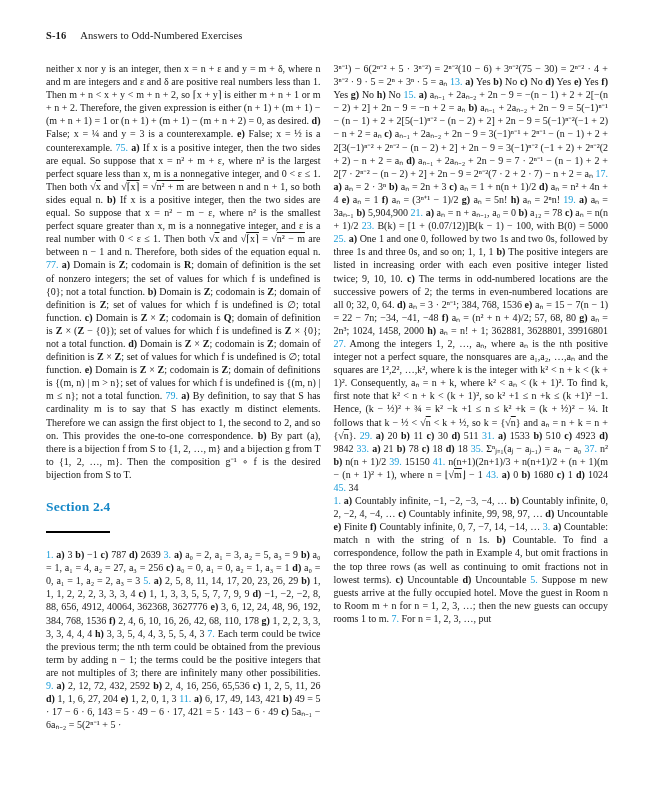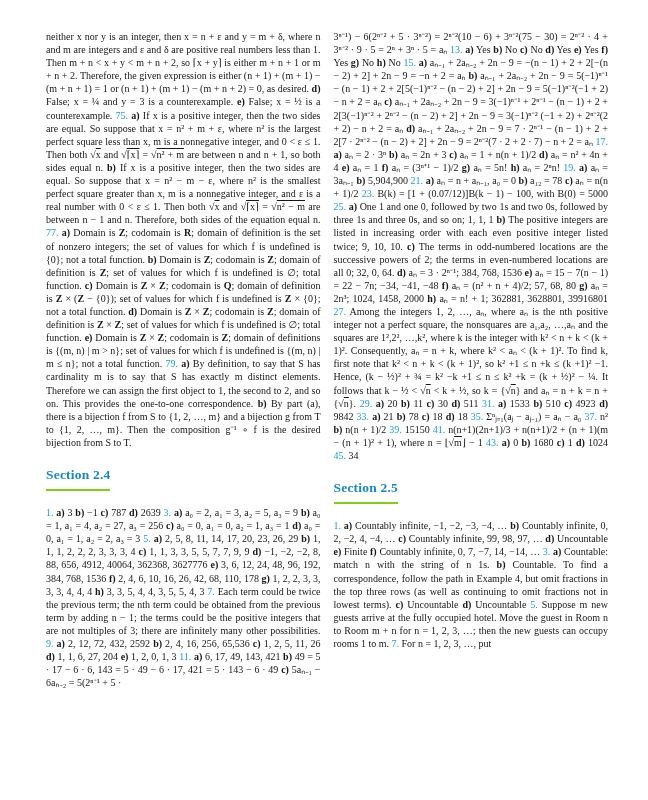--- a/index.html
+++ b/index.html
@@ -33,34 +33,36 @@
   .rad{text-decoration:overline;}
   .section-heading{
     margin:19px 0 15px 0;
     text-align:left;
   }
   .section-heading .heading-text{
     display:inline-block;
     color:#1688c8;
     font-weight:bold;
     font-size:13.5px;
-    padding-bottom:8px;
-    border-bottom:2px solid #84cc16;
+    padding-bottom:18px;
+    border-bottom:2px solid #000000;
     letter-spacing:.2px;
   }
 </style>
 </head>
 <body>
 
 <div class="page">
+  <div class="running-header">
+    <span class="pagenum">S-16</span><span>Answers to Odd-Numbered Exercises</span>
+  </div>
   <div class="columns">
     <div class="col" id="left-col">
         <div class="para">neither x nor y is an integer, then x = n + ε and y = m + δ, where n and m are integers and ε and δ are positive real numbers less than 1. Then m + n &lt; x + y &lt; m + n + 2, so ⌈x + y⌉ is either m + n + 1 or m + n + 2. Therefore, the given expression is either (n + 1) + (m + 1) − (m + n + 1) = 1 or (n + 1) + (m + 1) − (m + n + 2) = 0, as desired. <span class="b">d)</span> False; x = ¼ and y = 3 is a counterexample. <span class="b">e)</span> False; x = ½ is a counterexample. <span class="qnum">75.</span> <span class="b">a)</span> If x is a positive integer, then the two sides are equal. So suppose that x = n² + m + ε, where n² is the largest perfect square less than x, m is a nonnegative integer, and 0 &lt; ε ≤ 1. Then both √<span class="rad">x</span> and √<span class="rad">⌈x⌉</span> = √<span class="rad">n² + m</span> are between n and n + 1, so both sides equal n. <span class="b">b)</span> If x is a positive integer, then the two sides are equal. So suppose that x = n² − m − ε, where n² is the smallest perfect square greater than x, m is a nonnegative integer, and ε is a real number with 0 &lt; ε ≤ 1. Then both √<span class="rad">x</span> and √<span class="rad">⌈x⌉</span> = √<span class="rad">n² − m</span> are between n − 1 and n. Therefore, both sides of the equation equal n. <span class="qnum">77.</span> <span class="b">a)</span> Domain is <span class="b">Z</span>; codomain is <span class="b">R</span>; domain of definition is the set of nonzero integers; the set of values for which f is undefined is {0}; not a total function. <span class="b">b)</span> Domain is <span class="b">Z</span>; codomain is <span class="b">Z</span>; domain of definition is <span class="b">Z</span>; set of values for which f is undefined is ∅; total function. <span class="b">c)</span> Domain is <span class="b">Z</span> × <span class="b">Z</span>; codomain is <span class="b">Q</span>; domain of definition is <span class="b">Z</span> × (<span class="b">Z</span> − {0}); set of values for which f is undefined is <span class="b">Z</span> × {0}; not a total function. <span class="b">d)</span> Domain is <span class="b">Z</span> × <span class="b">Z</span>; codomain is <span class="b">Z</span>; domain of definition is <span class="b">Z</span> × <span class="b">Z</span>; set of values for which f is undefined is ∅; total function. <span class="b">e)</span> Domain is <span class="b">Z</span> × <span class="b">Z</span>; codomain is <span class="b">Z</span>; domain of definitions is {(m, n) | m &gt; n}; set of values for which f is undefined is {(m, n) | m ≤ n}; not a total function. <span class="qnum">79.</span> <span class="b">a)</span> By definition, to say that S has cardinality m is to say that S has exactly m distinct elements. Therefore we can assign the first object to 1, the second to 2, and so on. This provides the one-to-one correspondence. <span class="b">b)</span> By part (a), there is a bijection f from S to {1, 2, …, m} and a bijection g from T to {1, 2, …, m}. Then the composition g⁻¹ ∘ f is the desired bijection from S to T.</div>
         <div class="section-heading"><span class="heading-text">Section 2.4</span></div>
         <div class="para"><span class="qnum">1.</span> <span class="b">a)</span> 3  <span class="b">b)</span> −1  <span class="b">c)</span> 787  <span class="b">d)</span> 2639  <span class="qnum">3.</span> <span class="b">a)</span> a₀ = 2, a₁ = 3, a₂ = 5, a₃ = 9  <span class="b">b)</span> a₀ = 1, a₁ = 4, a₂ = 27, a₃ = 256 <span class="b">c)</span> a₀ = 0, a₁ = 0, a₂ = 1, a₃ = 1  <span class="b">d)</span> a₀ = 0, a₁ = 1, a₂ = 2, a₃ = 3  <span class="qnum">5.</span> <span class="b">a)</span> 2, 5, 8, 11, 14, 17, 20, 23, 26, 29 <span class="b">b)</span> 1, 1, 1, 2, 2, 2, 3, 3, 3, 4  <span class="b">c)</span> 1, 1, 3, 3, 5, 5, 7, 7, 9, 9 <span class="b">d)</span> −1, −2, −2, 8, 88, 656, 4912, 40064, 362368, 3627776  <span class="b">e)</span> 3, 6, 12, 24, 48, 96, 192, 384, 768, 1536 <span class="b">f)</span> 2, 4, 6, 10, 16, 26, 42, 68, 110, 178 <span class="b">g)</span> 1, 2, 2, 3, 3, 3, 3, 4, 4, 4  <span class="b">h)</span> 3, 3, 5, 4, 4, 3, 5, 5, 4, 3  <span class="qnum">7.</span> Each term could be twice the previous term; the nth term could be obtained from the previous term by adding n − 1; the terms could be the positive integers that are not multiples of 3; there are infinitely many other possibilities.  <span class="qnum">9.</span> <span class="b">a)</span> 2, 12, 72, 432, 2592 <span class="b">b)</span> 2, 4, 16, 256, 65,536 <span class="b">c)</span> 1, 2, 5, 11, 26  <span class="b">d)</span> 1, 1, 6, 27, 204 <span class="b">e)</span> 1, 2, 0, 1, 3  <span class="qnum">11.</span> <span class="b">a)</span> 6, 17, 49, 143, 421  <span class="b">b)</span> 49 = 5 · 17 − 6 · 6, 143 = 5 · 49 − 6 · 17, 421 = 5 · 143 − 6 · 49  <span class="b">c)</span> 5aₙ₋₁ − 6aₙ₋₂ = 5(2ⁿ⁻¹ + 5 ·</div>
       </div>
     <div class="col" id="right-col">
         <div class="para">3ⁿ⁻¹) − 6(2ⁿ⁻² + 5 · 3ⁿ⁻²) = 2ⁿ⁻²(10 − 6) + 3ⁿ⁻²(75 − 30) = 2ⁿ⁻² · 4 + 3ⁿ⁻² · 9 · 5 = 2ⁿ + 3ⁿ · 5 = aₙ <span class="qnum">13.</span> <span class="b">a)</span> Yes <span class="b">b)</span> No <span class="b">c)</span> No <span class="b">d)</span> Yes <span class="b">e)</span> Yes <span class="b">f)</span> Yes <span class="b">g)</span> No <span class="b">h)</span> No <span class="qnum">15.</span> <span class="b">a)</span> aₙ₋₁ + 2aₙ₋₂ + 2n − 9 = −(n − 1) + 2 + 2[−(n − 2) + 2] + 2n − 9 = −n + 2 = aₙ  <span class="b">b)</span> aₙ₋₁ + 2aₙ₋₂ + 2n − 9 = 5(−1)ⁿ⁻¹ − (n − 1) + 2 + 2[5(−1)ⁿ⁻² − (n − 2) + 2] + 2n − 9 = 5(−1)ⁿ⁻²(−1 + 2) − n + 2 = aₙ <span class="b">c)</span> aₙ₋₁ + 2aₙ₋₂ + 2n − 9 = 3(−1)ⁿ⁻¹ + 2ⁿ⁻¹ − (n − 1) + 2 + 2[3(−1)ⁿ⁻² + 2ⁿ⁻² − (n − 2) + 2] + 2n − 9 = 3(−1)ⁿ⁻² (−1 + 2) + 2ⁿ⁻²(2 + 2) − n + 2 = aₙ  <span class="b">d)</span> aₙ₋₁ + 2aₙ₋₂ + 2n − 9 = 7 · 2ⁿ⁻¹ − (n − 1) + 2 + 2[7 · 2ⁿ⁻² − (n − 2) + 2] + 2n − 9 = 2ⁿ⁻²(7 · 2 + 2 · 7) − n + 2 = aₙ <span class="qnum">17.</span> <span class="b">a)</span> aₙ = 2 · 3ⁿ  <span class="b">b)</span> aₙ = 2n + 3  <span class="b">c)</span> aₙ = 1 + n(n + 1)/2 <span class="b">d)</span> aₙ = n² + 4n + 4  <span class="b">e)</span> aₙ = 1  <span class="b">f)</span> aₙ = (3ⁿ⁺¹ − 1)/2 <span class="b">g)</span> aₙ = 5n! <span class="b">h)</span> aₙ = 2ⁿn!  <span class="qnum">19.</span> <span class="b">a)</span> aₙ = 3aₙ₋₁  <span class="b">b)</span> 5,904,900 <span class="qnum">21.</span> <span class="b">a)</span> aₙ = n + aₙ₋₁, a₀ = 0  <span class="b">b)</span> a₁₂ = 78 <span class="b">c)</span> aₙ = n(n + 1)/2  <span class="qnum">23.</span> B(k) = [1 + (0.07/12)]B(k − 1) − 100, with B(0) = 5000  <span class="qnum">25.</span> <span class="b">a)</span> One 1 and one 0, followed by two 1s and two 0s, followed by three 1s and three 0s, and so on; 1, 1, 1  <span class="b">b)</span> The positive integers are listed in increasing order with each even positive integer listed twice; 9, 10, 10.  <span class="b">c)</span> The terms in odd-numbered locations are the successive powers of 2; the terms in even-numbered locations are all 0; 32, 0, 64.  <span class="b">d)</span> aₙ = 3 · 2ⁿ⁻¹; 384, 768, 1536 <span class="b">e)</span> aₙ = 15 − 7(n − 1) = 22 − 7n; −34, −41, −48 <span class="b">f)</span> aₙ = (n² + n + 4)/2; 57, 68, 80  <span class="b">g)</span> aₙ = 2n³; 1024, 1458, 2000  <span class="b">h)</span> aₙ = n! + 1; 362881, 3628801, 39916801  <span class="qnum">27.</span> Among the integers 1, 2, …, aₙ, where aₙ is the nth positive integer not a perfect square, the nonsquares are a₁,a₂, …,aₙ and the squares are 1²,2², …,k², where k is the integer with k² &lt; n + k &lt; (k + 1)². Consequently, aₙ = n + k, where k² &lt; aₙ &lt; (k + 1)². To find k, first note that k² &lt; n + k &lt; (k + 1)², so k² +1 ≤ n +k ≤ (k +1)² −1. Hence, (k − ½)² + ¾ = k² −k +1 ≤ n ≤ k² +k = (k + ½)² − ¼. It follows that k − ½ &lt; √<span class="rad">n</span> &lt; k + ½, so k = {√<span class="rad">n</span>} and aₙ = n + k = n + {√<span class="rad">n</span>}.  <span class="qnum">29.</span> <span class="b">a)</span> 20  <span class="b">b)</span> 11  <span class="b">c)</span> 30 <span class="b">d)</span> 511  <span class="qnum">31.</span> <span class="b">a)</span> 1533  <span class="b">b)</span> 510  <span class="b">c)</span> 4923  <span class="b">d)</span> 9842  <span class="qnum">33.</span> <span class="b">a)</span> 21 <span class="b">b)</span> 78  <span class="b">c)</span> 18  <span class="b">d)</span> 18  <span class="qnum">35.</span> Σⁿⱼ₌₁(aⱼ − aⱼ₋₁) = aₙ − a₀ <span class="qnum">37.</span> n²  <span class="b">b)</span> n(n + 1)/2  <span class="qnum">39.</span> 15150  <span class="qnum">41.</span> n(n+1)(2n+1)/3 + n(n+1)/2 + (n + 1)(m − (n + 1)² + 1), where n = ⌊√<span class="rad">m</span>⌋ − 1 <span class="qnum">43.</span> <span class="b">a)</span> 0  <span class="b">b)</span> 1680  <span class="b">c)</span> 1  <span class="b">d)</span> 1024  <span class="qnum">45.</span> 34</div>
-        <div class="section-heading"><span class="heading-text">Section 2.5</span></div>
         <div class="para"><span class="qnum">1.</span> <span class="b">a)</span> Countably infinite, −1, −2, −3, −4, …  <span class="b">b)</span> Countably infinite, 0, 2, −2, 4, −4, …  <span class="b">c)</span> Countably infinite, 99, 98, 97, …  <span class="b">d)</span> Uncountable  <span class="b">e)</span> Finite <span class="b">f)</span> Countably infinite, 0, 7, −7, 14, −14, …  <span class="qnum">3.</span> <span class="b">a)</span> Countable: match n with the string of n 1s.  <span class="b">b)</span> Countable. To find a correspondence, follow the path in Example 4, but omit fractions in the top three rows (as well as continuing to omit fractions not in lowest terms).  <span class="b">c)</span> Uncountable <span class="b">d)</span> Uncountable  <span class="qnum">5.</span> Suppose m new guests arrive at the fully occupied hotel. Move the guest in Room n to Room m + n for n = 1, 2, 3, …; then the new guests can occupy rooms 1 to m.  <span class="qnum">7.</span> For n = 1, 2, 3, …, put</div>
       </div>
   </div>
 </div>
 
 </body></html>

